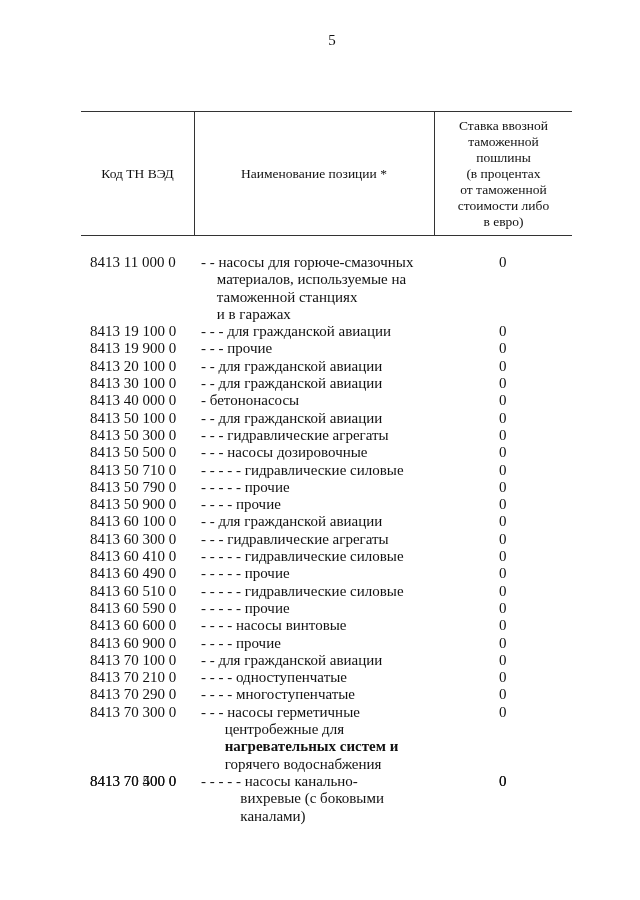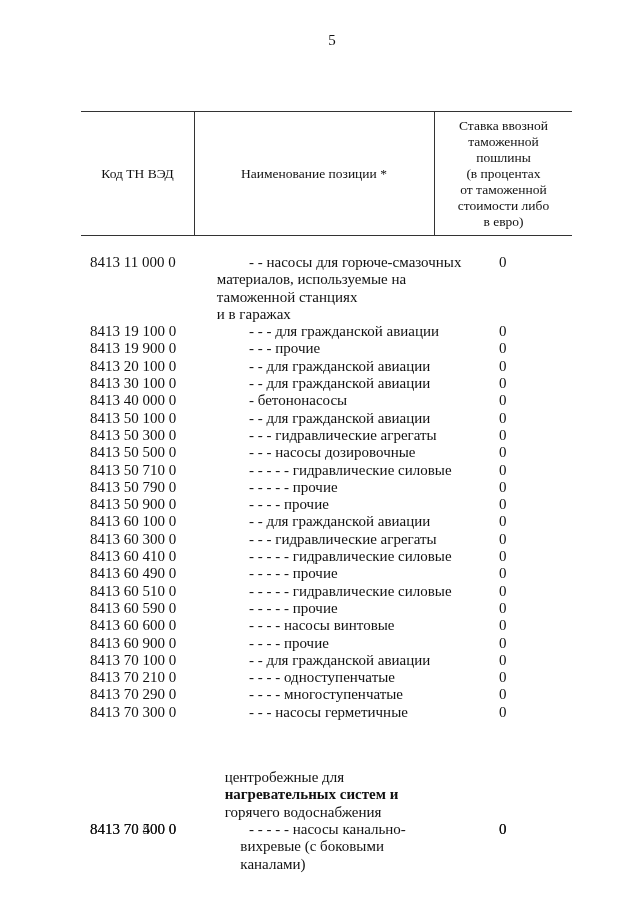--- a/index.html
+++ b/index.html
@@ -14,21 +14,21 @@
     .hdr .vl2 { left: 353px; }
     .hdr-cell { position: absolute; top: 0; bottom: 0; display: flex; align-items: center;
                 justify-content: center; text-align: center; font-size: 13.5px; line-height: 16px; }
     .hc1 { left: 0; width: 113px; }
     .hc2 { left: 113px; width: 240px; }
     .hc3 { left: 354px; width: 137px; white-space: pre-line; }
     .rows { position: absolute; top: 254px; left: 0; width: 640px; }
     .row { position: relative; font-size: 15px; line-height: 17.3px; }
     .code { position: absolute; left: 90px; top: 0; white-space: nowrap; }
     .desc { margin-left: 201px; width: 230px; }
-    .desc .line { display: block; white-space: nowrap; margin-left: 48px; }
+    .desc .line { display: block; white-space: nowrap; }
     .desc .cont { display: block; white-space: nowrap; }
     .rate { position: absolute; left: 499px; top: 0; }
   </style>
 </head>
 <body>
 
 <div class="page-number">5</div>
 
 <div class="hdr">
   <div class="vl vl1"></div>
@@ -206,21 +206,21 @@
       <span class="code">8413 70 290 0</span>
       <div class="desc">
         <span class="line"><span>- - - - </span><span>многоступенчатые</span></span>
       </div>
       <span class="rate">0</span>
     </div>
     <div class="row">
       <span class="code">8413 70 300 0</span>
       <div class="desc">
         <span class="line"><span>- - - </span><span>насосы герметичные</span></span>
-        <span class="cont" style="padding-left: 23.625px; margin-top: 48px;">центробежные для</span>
+        <span class="cont" style="padding-left: 23.625px;">центробежные для</span>
         <span class="cont" style="padding-left: 23.625px; font-weight: bold;">нагревательных систем и</span>
         <span class="cont" style="padding-left: 23.625px;">горячего водоснабжения</span>
       </div>
       <span class="rate">0</span>
     </div>
     <div class="row">
       <span class="code">8413 70 400 0</span>
       <span class="rate">0</span>
     </div>
     <div class="row">

